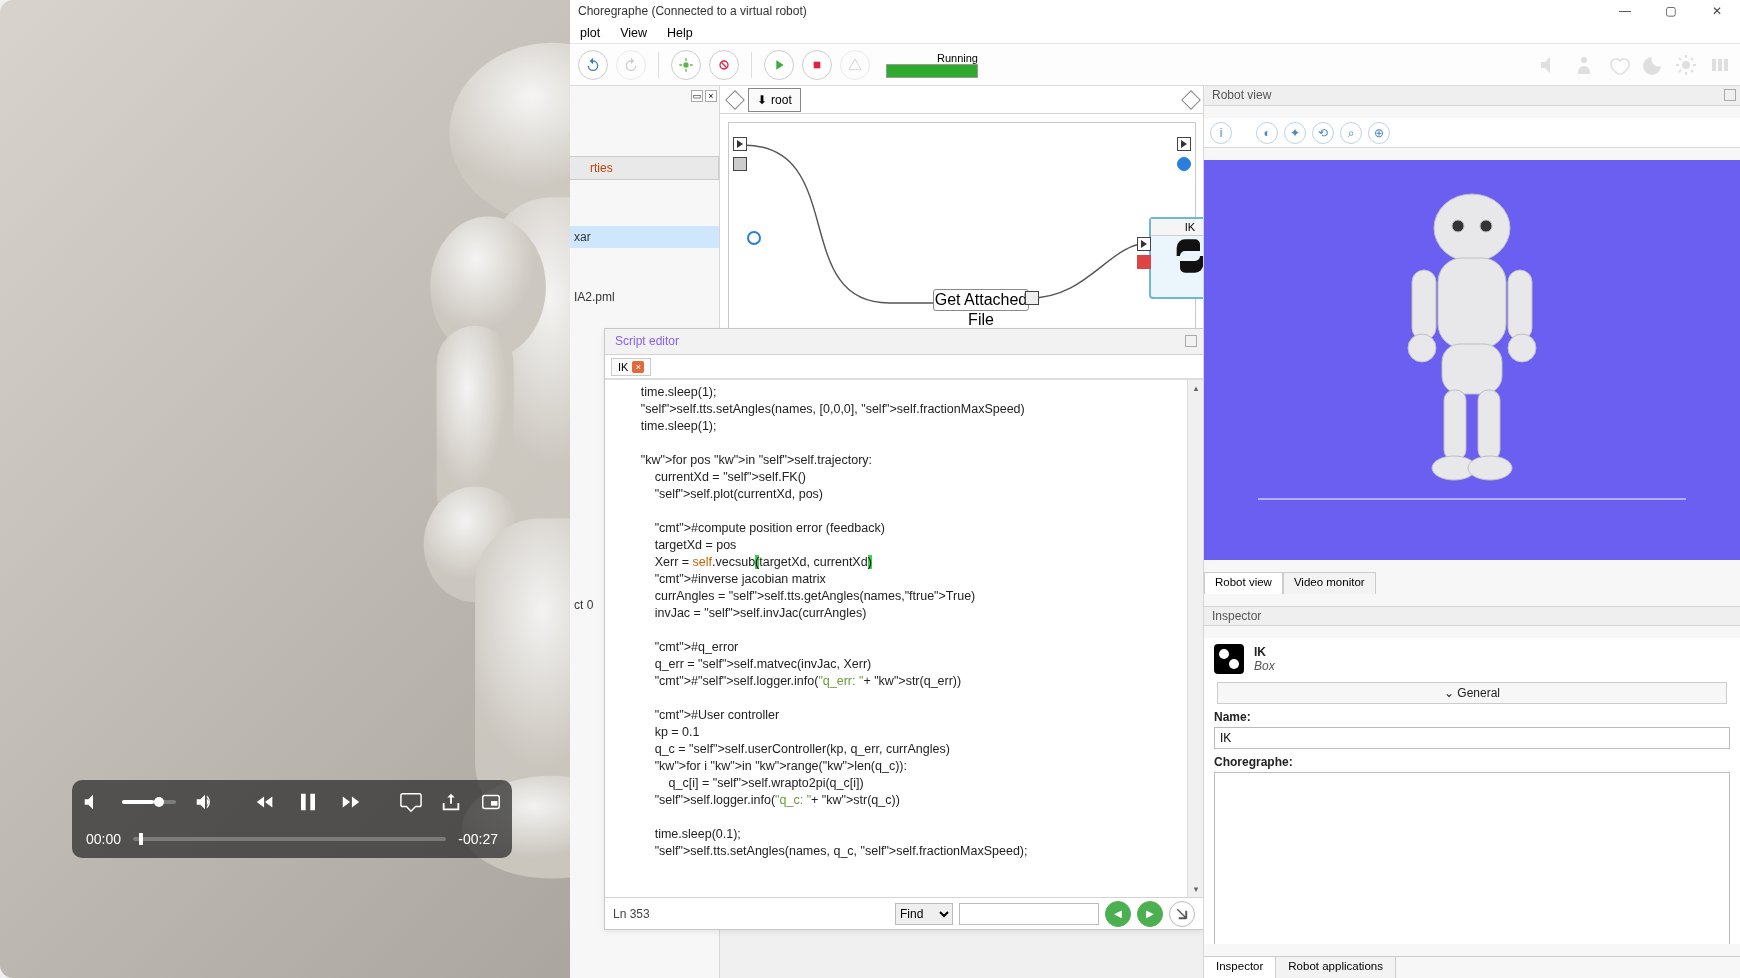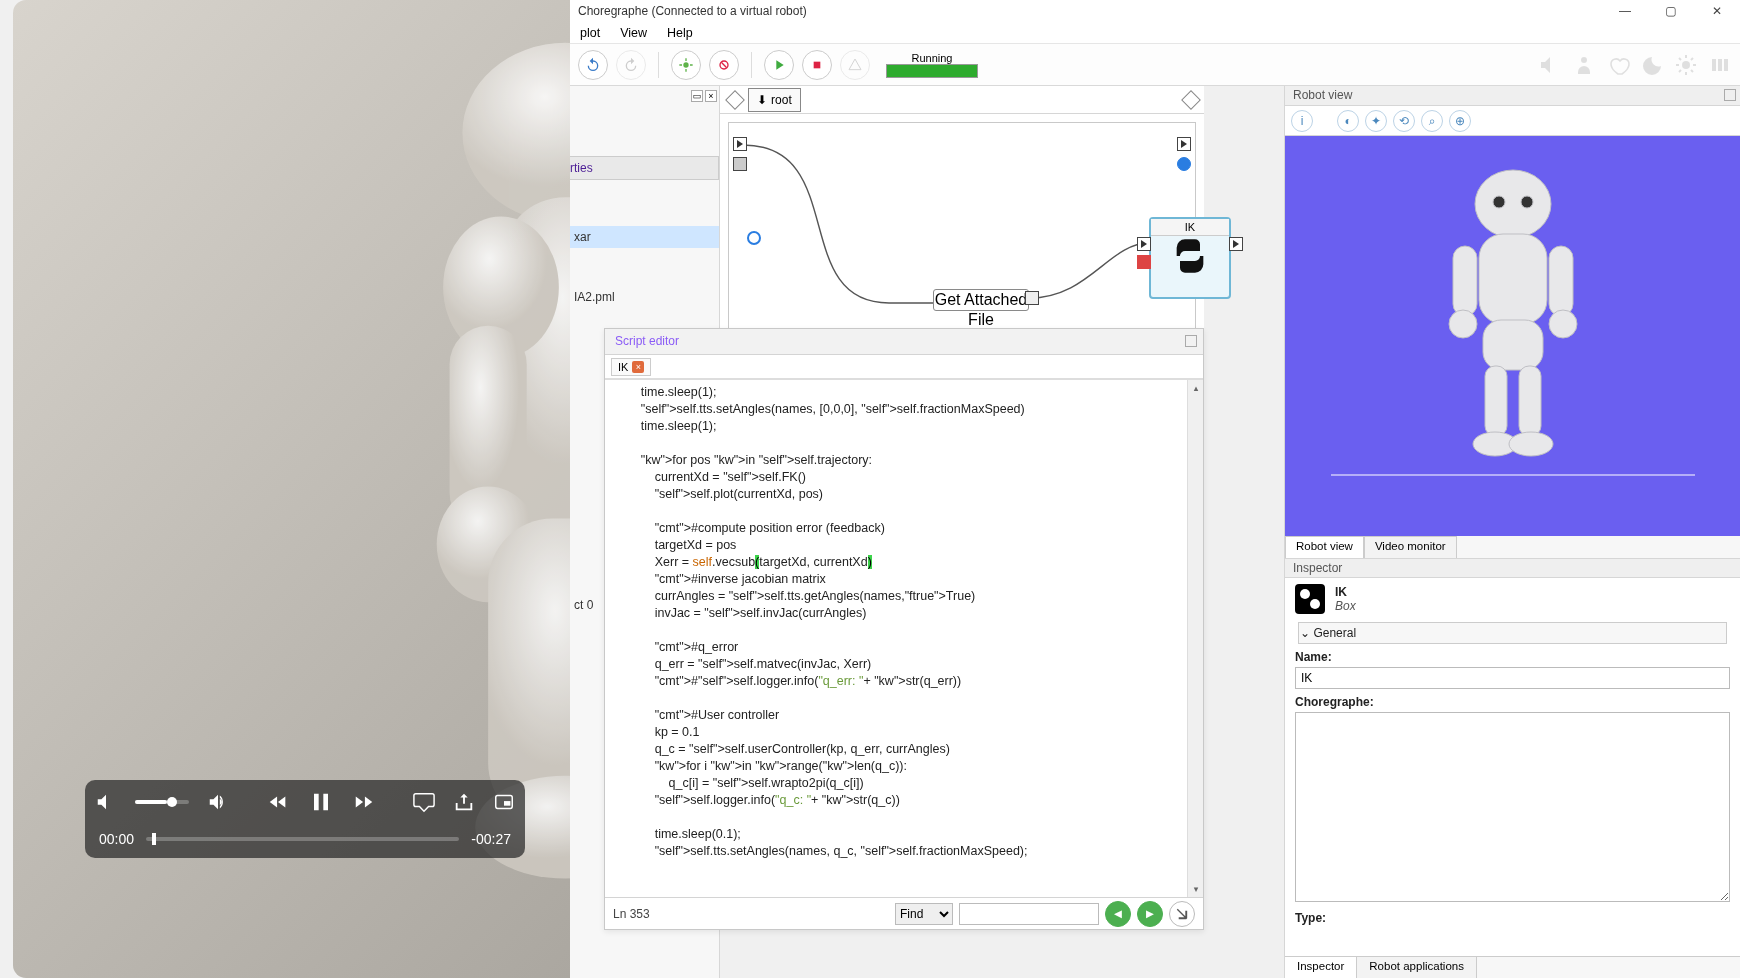--- a/index.html
+++ b/index.html
@@ -1,19 +1,19 @@
 <!DOCTYPE html>
 <html><head>
 <meta charset="utf-8">
 <style>
 * { margin:0; padding:0; box-sizing:border-box; font-family:"Segoe UI",Tahoma,sans-serif; }
 body { width:1740px; height:978px; overflow:hidden; background:#f0f0f0; position:relative; }
 
 
-.photo-panel { position:absolute; left:13px; top:0; width:658px; height:978px; background:linear-gradient(135deg,#d8d4cd 0%,#c5c1ba 40%,#a8a49d 100%); overflow:hidden;border-radius:13px; }
+.photo-panel { position:absolute; left:0; top:0; width:658px; height:978px; background:linear-gradient(135deg,#d8d4cd 0%,#c5c1ba 40%,#a8a49d 100%); overflow:hidden;border-radius:13px; }
 .photo-panel .robot-sil { position:absolute; right:-40px; top:30px; width:420px; height:900px; opacity:.85; }
 .video-controls { position:absolute; left:72px; bottom:120px; width:440px; height:78px; background:rgba(40,40,40,.72); border-radius:10px; color:#fff; font-size:14px; }
 .vc-row1 { display:flex; align-items:center; height:44px; padding:0 10px; gap:18px; }
 .vc-row2 { display:flex; align-items:center; justify-content:space-between; padding:0 14px; height:30px; }
 .vc-icon { width:22px; height:22px; fill:#fff; cursor:pointer; }
 .vol-bar { width:54px; height:4px; background:rgba(255,255,255,.25); border-radius:2px; position:relative; }
 .vol-bar .fill { position:absolute; left:0; top:0; height:100%; width:60%; background:#fff; border-radius:2px; }
 .vol-bar .thumb { position:absolute; left:60%; top:-3px; width:10px; height:10px; border-radius:50%; background:#fff; }
 .seek { flex:1; height:4px; background:rgba(255,255,255,.25); border-radius:2px; margin:0 12px; position:relative; }
 .seek .thumb { position:absolute; left:6px; top:-4px; width:4px; height:12px; background:#fff; }
@@ -24,30 +24,30 @@
 .wbtn { width:46px; height:22px; display:flex; align-items:center; justify-content:center; color:#444; }
 
 .menubar { position:absolute; left:570px; right:0; top:22px; height:22px; background:#fff; border-bottom:1px solid #e6e6e6; display:flex; align-items:center; font-size:12.5px; gap:4px; padding-left:2px; }
 .menubar span { padding:2px 8px; cursor:default; }
 
 
 .toolbar { position:absolute; left:570px; right:0; top:44px; height:42px; background:#fdfdfd; border-bottom:1px solid #d9d9d9; display:flex; align-items:center; padding:0 8px; gap:8px; }
 .tbtn { width:30px; height:30px; border-radius:50%; border:1px solid #ccc; display:flex; align-items:center; justify-content:center; background:#fff; }
 .tbtn svg{width:16px;height:16px;}
 .tsep { width:1px; height:26px; background:#ddd; margin:0 4px; }
-.status-chip { margin-left:8px; display:flex; flex-direction:column; align-items:center; font-size:11px; }
+.status-chip { margin-left:8px; display:flex; flex-direction:column; align-items:flex-end; font-size:11px; }
 .status-bar { width:92px; height:14px; background:#2eab2e; border:1px solid #999; }
 .toolbar .right { margin-left:auto; display:flex; gap:10px; }
 .ghost-ico { width:24px; height:24px; opacity:.35; }
 
 
 .proj-pane { position:absolute; left:570px; top:86px; width:150px; bottom:0; background:#f7f7f7; border-right:1px solid #d7d7d7; font-size:12px; }
 .proj-pane .hdrbtn { position:absolute; right:2px; top:4px; display:flex; gap:2px; }
 .proj-pane .hdrbtn span{width:12px;height:12px;border:1px solid #aaa;font-size:9px;line-height:10px;text-align:center;background:#fff;}
-.proj-pane .pill { position:absolute; left:0; top:70px; width:100%; height:24px; background:#e9e9e9; border:1px solid #ccc; border-left:none; color:#4c1d95; line-height:22px; padding-left:0; }
+.proj-pane .pill { position:absolute; left:0; top:70px; width:100%; height:24px; background:#e9e9e9; border:1px solid #ccc; border-left:none; color:#c2410c; line-height:22px; padding-left:20px; }
 .proj-pane .row { position:absolute; left:0; width:100%; height:22px; line-height:22px; padding-left:4px; color:#333; }
 .proj-pane .row.sel { background:#cfe6ff; }
 .proj-pane .row1{top:140px;} .proj-pane .row2{top:200px;} .proj-pane .row3{top:508px;}
 
 
 .flow-area { position:absolute; left:720px; right:536px; top:86px; height:340px; background:#fff; }
 .bc-bar { height:28px; border-bottom:1px solid #d6d6d6; display:flex; align-items:center; padding-left:2px; gap:0; }
 .bc-diamond{width:14px;height:14px;border:1px solid #888;transform:rotate(45deg);margin:0 6px;}
 .bc-root { border:1px solid #888; height:24px; padding:0 8px; font-size:12px; display:flex; align-items:center; gap:4px; background:#fafafa;}
 .bc-root .dl{font-size:12px;}
@@ -78,38 +78,38 @@
 .sb-v .up,.sb-v .dn{position:absolute;left:0;width:16px;height:16px;text-align:center;font-size:9px;color:#666;}
 .sb-v .up{top:0;} .sb-v .dn{bottom:0;}
 .se-find { height:32px; border-top:1px solid #d4d4d4; display:flex; align-items:center; padding:0 8px; font-size:12px; gap:6px;}
 .se-find .ln{margin-right:auto;color:#444;}
 .se-find select,.se-find input{height:22px;border:1px solid #bbb;font-size:12px;}
 .se-find select{width:58px;} .se-find input{width:140px;}
 .rnd{width:26px;height:26px;border-radius:50%;border:1px solid #bbb;background:#fff;display:flex;align-items:center;justify-content:center;}
 .rnd.g{background:#4caf50;border-color:#4caf50;color:#fff;font-size:13px;}
 
 
-.rv-panel { position:absolute; right:0; top:86px; width:456px; bottom:0; background:#f7f7f7; border-left:1px solid #d6d6d6; display:flex; flex-direction:column; }
+.rv-panel { position:absolute; right:0; top:86px; width:537px; bottom:0; background:#f7f7f7; border-left:1px solid #d6d6d6; display:flex; flex-direction:column;gap:12px; }
 .rv-head { height:20px; font-size:12px; color:#555; padding:2px 8px; border-bottom:1px solid #d6d6d6; background:#efefef; position:relative;}
 .rv-head .sq{position:absolute;right:4px;top:3px;width:12px;height:12px;border:1px solid #aaa;}
 .rv-tools { height:30px; display:flex; align-items:center; gap:6px; padding:0 6px; border-bottom:1px solid #d6d6d6; background:#fff;}
 .rv-tools .ic{width:22px;height:22px;border-radius:50%;border:1px solid #bcd3e6;display:flex;align-items:center;justify-content:center;font-size:12px;color:#4b88bd;}
 .rv-3d { height:400px; background:#6a5ff0; position:relative; }
 .rv-3d .floor{position:absolute;left:10%;right:10%;bottom:60px;height:2px;background:rgba(255,255,255,.5);}
 .rv-3d svg{position:absolute;left:50%;top:46%;transform:translate(-50%,-50%);}
 .rv-tabs { height:22px; display:flex; font-size:11.5px; }
 .rv-tabs span{padding:3px 10px;border:1px solid #ccc;border-bottom:none;background:#f3f3f3;}
 .rv-tabs span.act{background:#fff;}
 .insp-head{height:20px;font-size:12px;color:#555;padding:2px 8px;border-top:1px solid #d6d6d6;border-bottom:1px solid #d6d6d6;background:#efefef;}
 .insp-body{flex:1;background:#fff;padding:6px 10px;font-size:12px;color:#222;overflow:auto;}
 .insp-box{display:flex;align-items:center;gap:10px;margin-bottom:8px;}
 .insp-box .pyic{width:30px;height:30px;background:#000;border-radius:4px;position:relative;}
 .insp-box .pyic::before,.insp-box .pyic::after{content:"";position:absolute;width:10px;height:10px;background:#fff;border-radius:50%;}
 .insp-box .pyic::before{left:5px;top:5px;} .insp-box .pyic::after{right:5px;bottom:5px;}
-.section-hd{border:1px solid #ccc;background:#f7f7f7;padding:3px 1px;margin:6px 3px;font-size:12px;}
+.section-hd{border:1px solid #ccc;background:#f7f7f7;padding:3px 1px;margin:6px 3px;font-size:12px;text-align:center;}
 .section-hd::before{content:"⌄ ";}
 .fld-label{font-weight:bold;margin:6px 0 3px;}
 .fld-input{width:100%;border:1px solid #bbb;height:22px;padding:2px 5px;font-size:12px;}
 .fld-ta{width:100%;height:190px;border:1px solid #bbb;}
 .insp-tabs{height:22px;display:flex;font-size:11.5px;border-top:1px solid #ccc;}
 .insp-tabs span{padding:3px 12px;border-right:1px solid #ccc;background:#f3f3f3;}
 .insp-tabs span.act{background:#fff;}
 </style>
 </head>
 <body>

